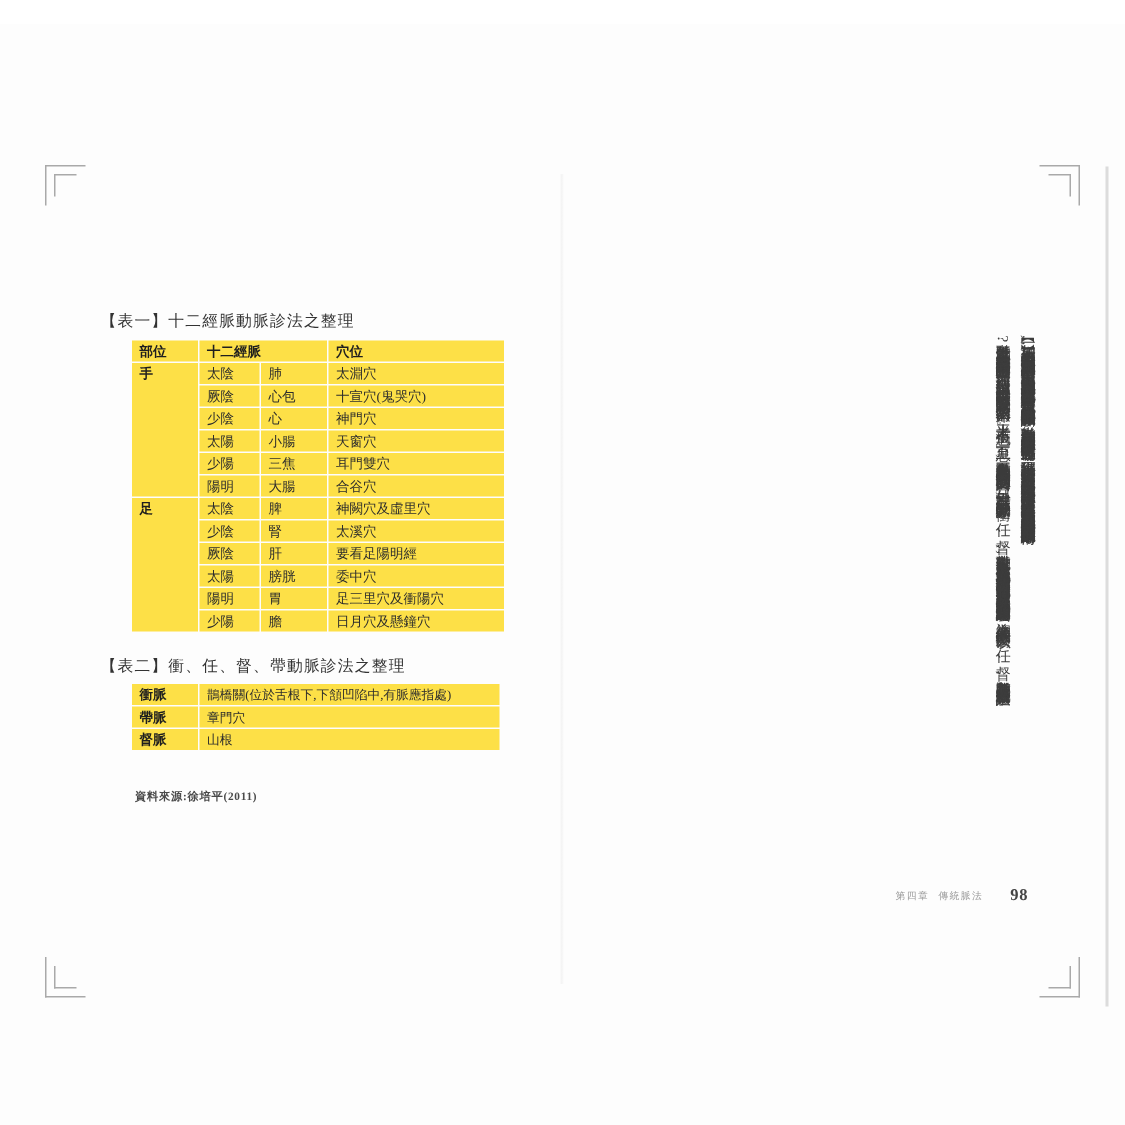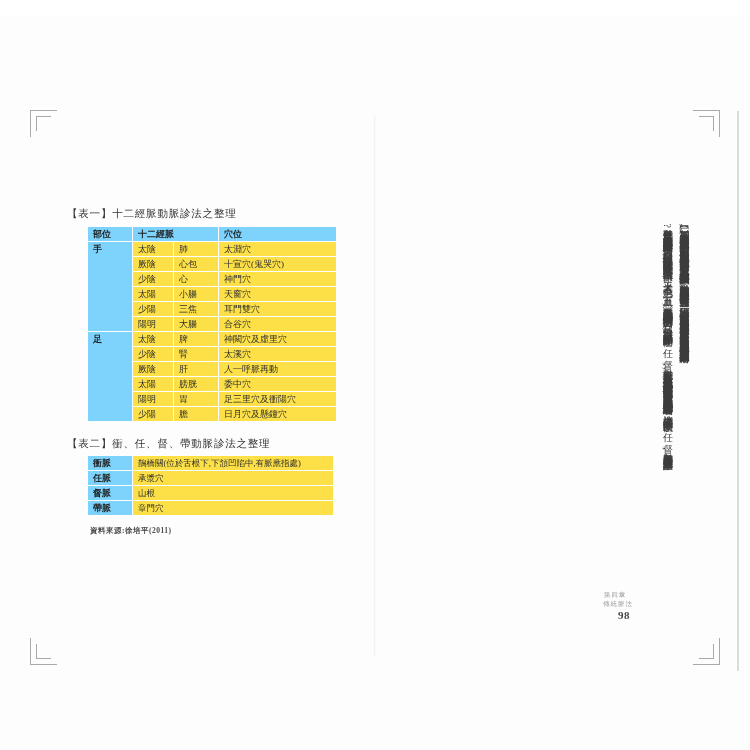--- a/index.html
+++ b/index.html
@@ -31,21 +31,21 @@
   
   .tbl-title{position:absolute;font-size:10.5px;letter-spacing:0.8px;color:#333;white-space:nowrap;}
   #title1{left:67px;top:191px;}
   #title2{left:67px;top:421px;}
 
   table{border-collapse:separate;border-spacing:1.5px;table-layout:fixed;}
   #table1{position:absolute;left:87px;top:210px;width:247px;}
   #table2{position:absolute;left:87px;top:439px;width:247px;}
   th,td{font-size:9px;line-height:11px;padding:1.5px 5px;text-align:left;
     overflow:hidden;white-space:nowrap;}
-  th{background:#7dd3fc;color:#1e1e1e;font-weight:bold;vertical-align:top;font-family:Liberation Serif, serif;}
+  th{background:#fde047;color:#1e1e1e;font-weight:bold;vertical-align:top;font-family:Liberation Serif, serif;}
   td{background:#fde047;color:#2c2c2c;font-weight:normal;}
   #table2 td{font-size:8.5px;}
   #table2 th{width:42px;}
 
   .source-note{position:absolute;left:90px;top:510px;font-size:7.5px;color:#4a4a4a;
     font-weight:bold;letter-spacing:0.5px;}
 
   
   .vtext{
     position:absolute;top:186px;right:58px;height:379px;width:267px;
@@ -53,21 +53,21 @@
     font-size:10px;line-height:16.6px;letter-spacing:0.2px;color:#3d3d3d;
   }
   .vtext p{margin:0;text-indent:20px;}
 
   
   .footer-left{position:absolute;left:61px;top:574px;display:flex;align-items:center;}
   .pagenum{font-size:11px;font-weight:bold;color:#444;letter-spacing:0.5px;}
   .book-title{margin-left:26px;font-size:9px;font-weight:bold;color:#2f2f2f;letter-spacing:1px;}
   .footer-div{width:1px;height:9px;background:#9a9a9a;margin:0 5px;}
   .book-subtitle{font-size:6.5px;color:#8c8c8c;letter-spacing:0.3px;}
-  .footer-right{position:absolute;left:597px;top:575px;display:flex;align-items:center;flex-direction:column;}
+  .footer-right{position:absolute;left:597px;top:575px;display:flex;align-items:center;}
   .chapter{font-size:6.5px;color:#9a9a9a;letter-spacing:1px;}
   .section{font-size:6.5px;color:#9a9a9a;letter-spacing:1px;margin-left:6px;}
   .footer-right .pagenum{margin-left:18px;}
 </style>
 </head>
 <body>
 
 <div class="canvas">
 
   <div class="mark tl">
@@ -144,21 +144,21 @@
           <td>神闕穴及虛里穴</td>
         </tr>
         <tr>
           <td>少陰</td>
           <td>腎</td>
           <td>太溪穴</td>
         </tr>
         <tr>
           <td>厥陰</td>
           <td>肝</td>
-          <td>人一呼脈再動</td>
+          <td>要看足陽明經</td>
         </tr>
         <tr>
           <td>太陽</td>
           <td>膀胱</td>
           <td>委中穴</td>
         </tr>
         <tr>
           <td>陽明</td>
           <td>胃</td>
           <td>足三里穴及衝陽穴</td>
@@ -177,30 +177,26 @@
     <colgroup>
         <col style="width:44px">
         <col style="width:200px">
       </colgroup>
     <tbody>
         <tr>
           <th>衝脈</th>
           <td>鵲橋關(位於舌根下,下頷凹陷中,有脈應指處)</td>
         </tr>
         <tr>
-          <th>任脈</th>
-          <td>承漿穴</td>
+          <th>帶脈</th>
+          <td>章門穴</td>
         </tr>
         <tr>
           <th>督脈</th>
           <td>山根</td>
-        </tr>
-        <tr>
-          <th>帶脈</th>
-          <td>章門穴</td>
         </tr>
       </tbody>
   </table>
 
   <div class="source-note">資料來源:徐培平(2011)</div>
 
 
   <div class="vtext">
     <p>如【表一】所列,手太陰經是太淵穴,太淵就是我們講的寸口,自己按自己的中指時,用力壓,十宣穴的地方會有動脈跳動,手厥陰經就在十宣穴這個地方;要看足陽明經,就找足三里,全身十二經脈中的每一條經脈都會有相應的動脈供我們做診斷。從脈動之前和之後的差別,我可以了解這條經絡裡面有沒有什麼疾病,氣血有沒有通暢。講到足少陽經,脈動是日月穴;足厥陰經就是期門穴;足太陽經是委中穴,手少陰經是神門穴,足少陰經是太溪穴,經絡穴道連在一起,發展針灸學的人,就是明白十二經脈每個經脈裡面都有一個特別的動脈,那個特別的脈動可以讓我們了解那條經絡的情形。</p>
     <p>脈動以什麼為正常?《黃帝內經・素問・平人氣象論》中有段對話:「黃帝問曰:平人何如?歧伯對曰:人一呼脈再動,一吸脈亦再動,呼吸定息脈五動,閏以太息,命曰平人。平人者,不病也。」一息五至、一息五動算是正常人的脈動至數,不同的脈動可以看到不同的疾病。另外,【表二】顯示,除了十二經脈的脈動之外,衝、任、督、帶也有脈動;督脈要看山根,就是鼻子低凹的地方;帶脈指章門這個部位,章門穴附近也摸得到一個動脈;任脈是在承漿穴,承漿的部位就代表任脈,摸它的脈動就會知道這個經絡有什麼問題。總之,我們的十二經脈,以及衝、任、督、帶脈都各有脈動,這就是十二經脈的遍診法。</p>

